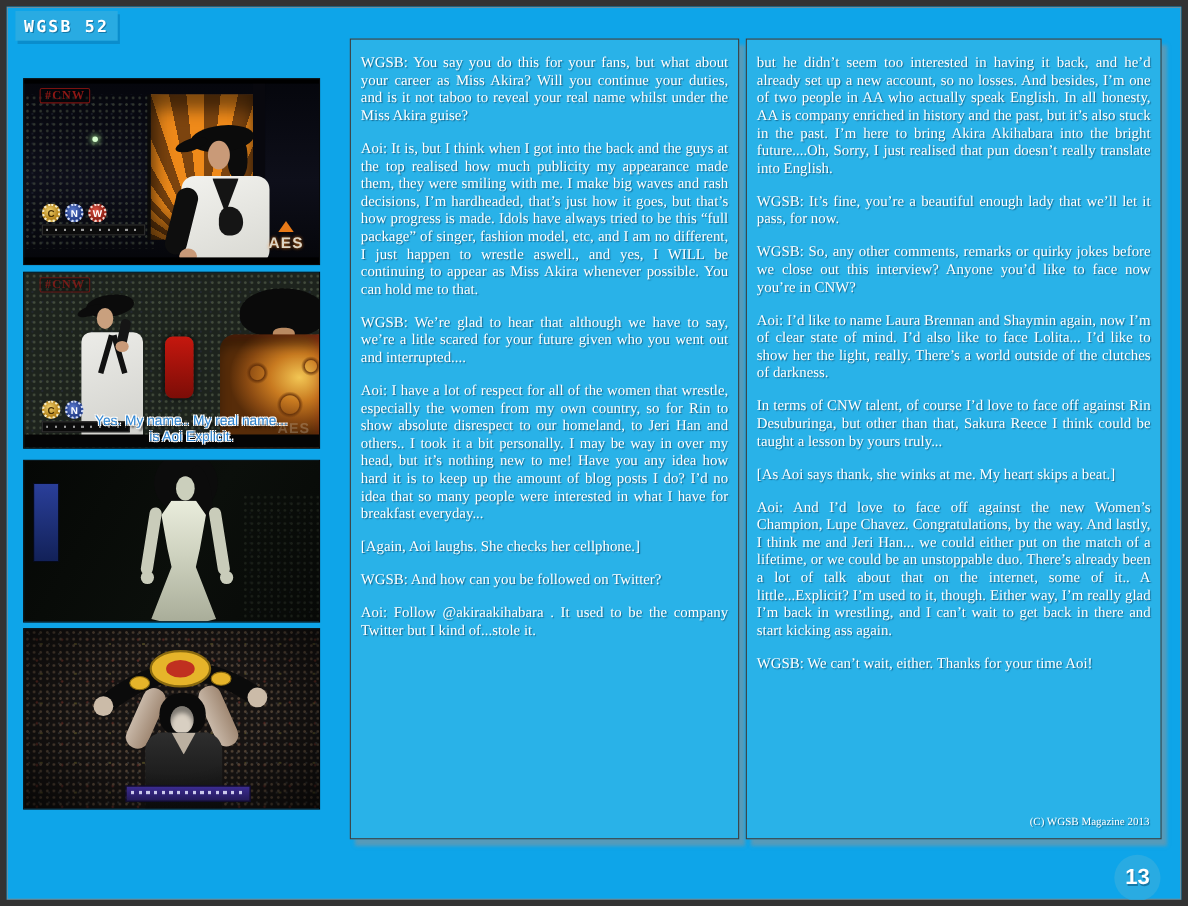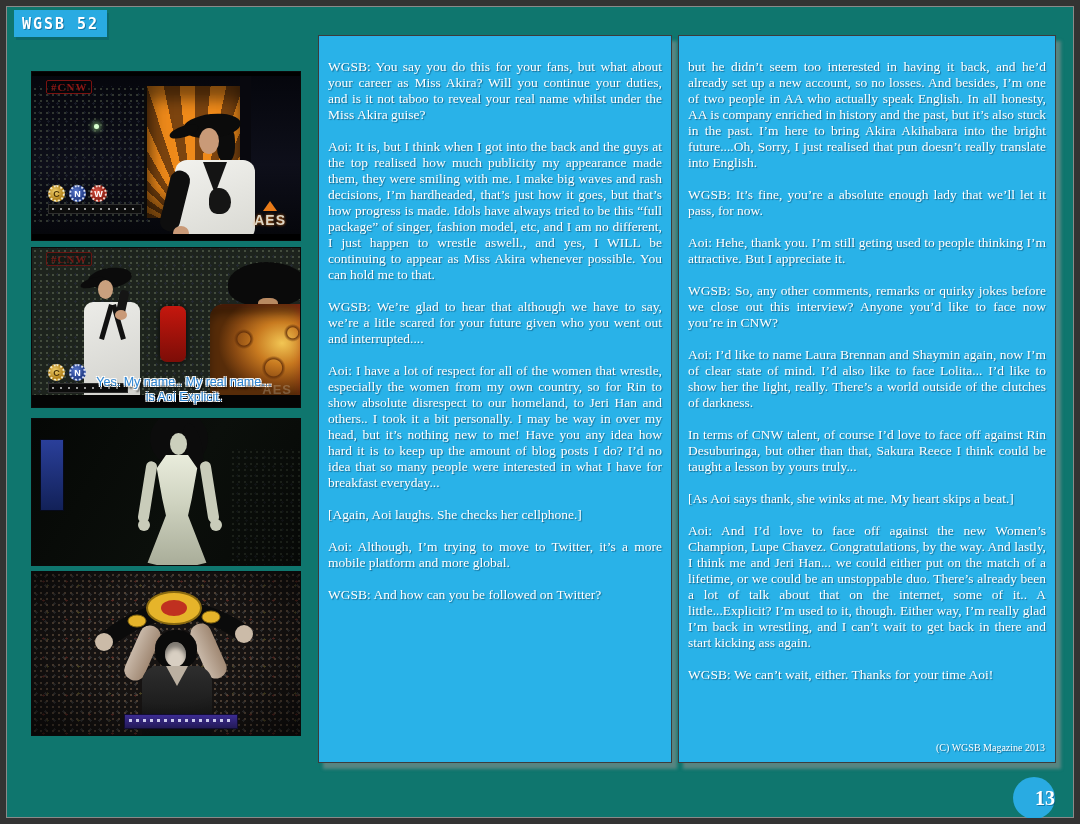--- a/index.html
+++ b/index.html
@@ -1,55 +1,55 @@
 <!DOCTYPE html>
 <html><head>
 <meta charset="utf-8">
 <style>
   html,body{margin:0;padding:0;background:#888;}
   .page{
     position:relative; width:1080px; height:824px; box-sizing:border-box;
-    background:#0f766e; border:6px solid #333;
+    background:#0ea5e9; border:6px solid #333;
     box-shadow: inset 0 0 0 1px #8a8a8a;
     font-family:"Liberation Serif", serif; overflow:hidden;padding-left:32px;
   }
   
   .badge{
     position:absolute; left:8px; top:4px; width:93px; height:27px;
     background:#29ABE2; color:#fff; display:flex; align-items:center; justify-content:center;
     font-family:"DejaVu Sans Mono", monospace; font-weight:bold; font-size:15px; letter-spacing:2px;
     box-shadow:2px 3px 0 rgba(0,60,100,.22);
     text-shadow:1px 1px 0 rgba(0,70,110,.5);
   }
   
   .pagenum{
     position:absolute; left:1007px; top:771px; width:42px; height:42px; border-radius:50%;
-    background:#29ABE2; color:#fff; display:flex; align-items:center; justify-content:flex-end;
-    font-family:Liberation Serif, serif; font-weight:bold; font-size:20px;
+    background:#29ABE2; color:#fff; display:flex; align-items:center; justify-content:center;
+    font-family:Liberation Sans, sans-serif; font-weight:bold; font-size:20px;
     text-shadow:1px 1px 0 rgba(0,70,110,.5);
   }
   
   .panel{
     position:absolute; top:29px; height:728px; box-sizing:border-box;
     background:#29B2E8; border:1px solid #3c3c3c;
     box-shadow:5px 6px 3px rgba(145,145,145,.55);
     padding:7px 9px; overflow:hidden;
     color:#fff; font-size:13.5px; line-height:16px; text-align:justify;
     text-shadow:1px 1px 1px rgba(0,45,75,.55);
   }
   .panel-left{ left:312px; width:354px; }
   .panel-right{ left:672px; width:378px; }
-  .panel p{ margin:16px 0 14px 0; }
+  .panel p{ margin:6px 0 14px 0; }
   .panel p:last-child{ margin-bottom:0; }
   .copyright{
     position:absolute; right:10px; bottom:6px; font-size:10px; color:#fff;
     text-shadow:1px 1px 1px rgba(0,45,75,.55);
   }
   
-  .shot{ position:absolute; left:26px; width:268px; background:#000; overflow:hidden; outline:1px solid #0a0a0a; }
+  .shot{ position:absolute; left:16px; width:268px; background:#000; overflow:hidden; outline:1px solid #0a0a0a; }
   .shot1{ top:66px;  height:168px; }
   .shot2{ top:242px; height:159px; }
   .shot3{ top:413px; height:146px; }
   .shot4{ top:566px; height:163px; }
   .abs{ position:absolute; }
   .speckle{
     background-image:
       radial-gradient(rgba(90,100,80,.9) 1px, transparent 1.4px),
       radial-gradient(rgba(40,45,60,.9) 1px, transparent 1.4px);
     background-size:6px 6px, 9px 9px; background-position:0 0, 3px 4px;
@@ -281,29 +281,28 @@
     <div class="abs s4-vignette"></div>
     <div class="abs s4-sign"></div>
   </div>
 
   <div class="panel panel-left">
       <p>WGSB: You say you do this for your fans, but what about your career as Miss Akira? Will you continue your duties, and is it not taboo to reveal your real name whilst under the Miss Akira guise?</p>
       <p>Aoi: It is, but I think when I got into the back and the guys at the top realised how much publicity my appearance made them, they were smiling with me. I make big waves and rash decisions, I’m hardheaded, that’s just how it goes, but that’s how progress is made. Idols have always tried to be this “full package” of singer, fashion model, etc, and I am no different, I just happen to wrestle aswell., and yes, I WILL be continuing to appear as Miss Akira whenever possible. You can hold me to that.</p>
       <p>WGSB: We’re glad to hear that although we have to say, we’re a litle scared for your future given who you went out and interrupted....</p>
       <p>Aoi: I have a lot of respect for all of the women that wrestle, especially the women from my own country, so for Rin to show absolute disrespect to our homeland, to Jeri Han and others.. I took it a bit personally. I may be way in over my head, but it’s nothing new to me! Have you any idea how hard it is to keep up the amount of blog posts I do? I’d no idea that so many people were interested in what I have for breakfast everyday...</p>
       <p>[Again, Aoi laughs. She checks her cellphone.]</p>
-      <p>Aoi: Although, I’m trying to move to Twitter, it’s a more mobile platform and more global.</p>
       <p>WGSB: And how can you be followed on Twitter?</p>
+      <p>Aoi: Follow @akiraakihabara . It used to be the company Twitter but I kind of...stole it.</p>
     </div>
 
   <div class="panel panel-right">
     <div class="copyright">(C) WGSB Magazine 2013</div>
   <p>but he didn’t seem too interested in having it back, and he’d already set up a new account, so no losses. And besides, I’m one of two people in AA who actually speak English. In all honesty, AA is company enriched in history and the past, but it’s also stuck in the past. I’m here to bring Akira Akihabara into the bright future....Oh, Sorry, I just realised that pun doesn’t really translate into English.</p>
-      <p>WGSB: It’s fine, you’re a absolute enough lady that we’ll let it pass, for now.</p>
-      <p>Aoi: Hehe, thank you. I’m still geting used to people thinking I’m attractive. But I appreciate it.</p>
+      <p>WGSB: It’s fine, you’re a beautiful enough lady that we’ll let it pass, for now.</p>
       <p>WGSB: So, any other comments, remarks or quirky jokes before we close out this interview? Anyone you’d like to face now you’re in CNW?</p>
       <p>Aoi: I’d like to name Laura Brennan and Shaymin again, now I’m of clear state of mind.  I’d also like to face Lolita... I’d like to show her the light, really. There’s a world outside of the clutches of darkness.</p>
       <p>In terms of CNW talent, of course I’d love to face off against Rin Desuburinga, but other than that, Sakura Reece I think could be taught a lesson by yours truly...</p>
       <p>[As Aoi says thank, she winks at me. My heart skips a beat.]</p>
       <p>Aoi: And I’d love to face off against the new Women’s Champion, Lupe Chavez. Congratulations, by the way. And lastly, I think me and Jeri Han... we could either put on the match of a lifetime, or we could be an unstoppable duo. There’s already been a lot of talk about that on the internet, some of it.. A little...Explicit? I’m used to it, though. Either way, I’m really glad I’m back in wrestling, and I can’t wait to get back in there and start kicking ass again.</p>
       <p>WGSB: We can’t wait, either. Thanks for your time Aoi!</p>
     </div>
 
   <div class="pagenum">
     <span>13</span>

